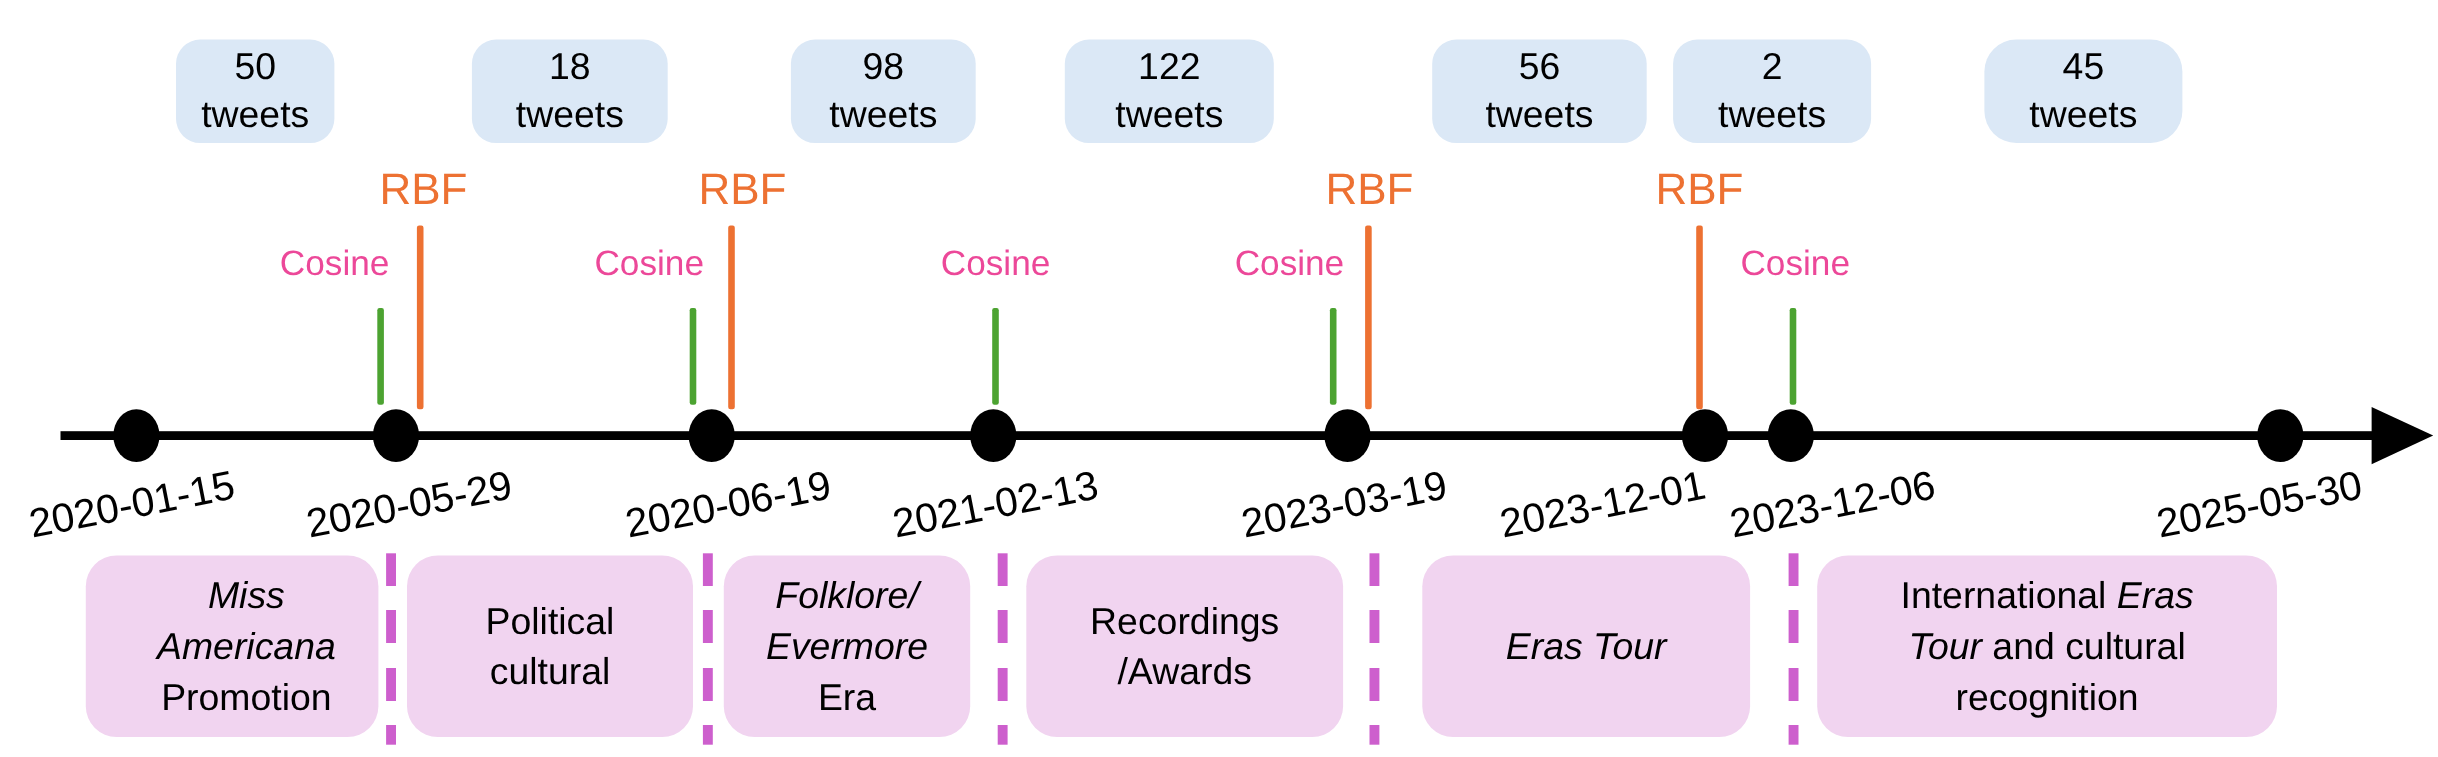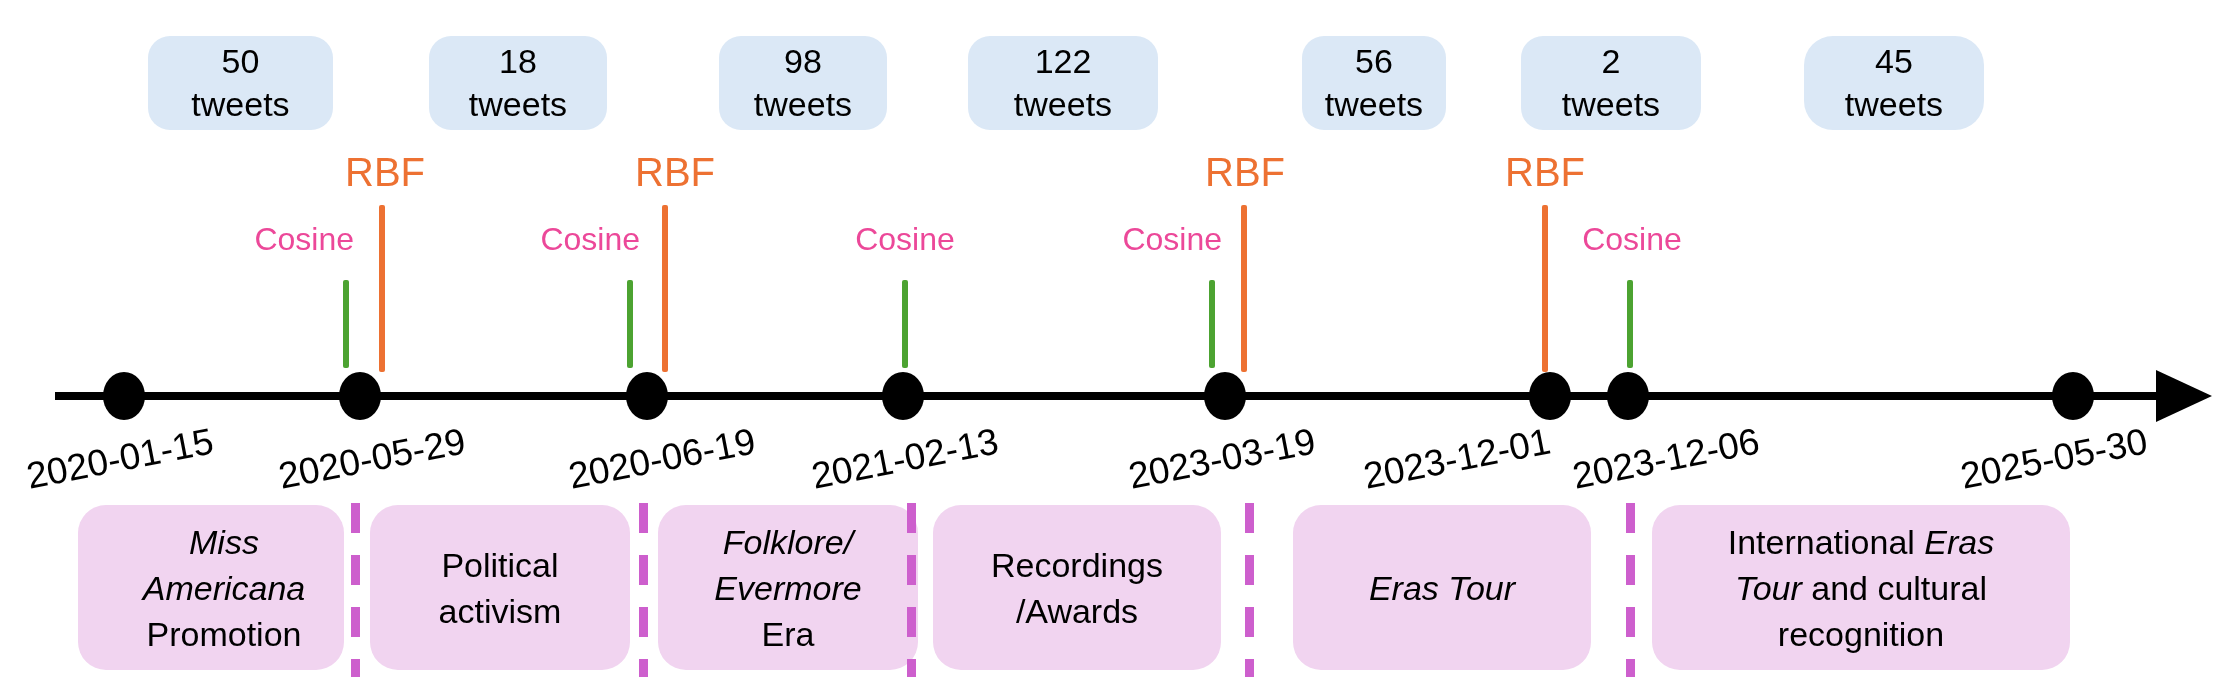--- a/index.html
+++ b/index.html
@@ -57,37 +57,37 @@
   .sep{
     position:absolute;top:503px;height:174px;width:9px;
     background:repeating-linear-gradient(to bottom,#cd5fcd 0px,#cd5fcd 30px,transparent 30px,transparent 52px);
   }
 </style>
 </head>
 <body>
 
 <div id="canvas">
 
-  <div class="tweet-box" style="left:148px;width:185px;border-radius:22px;">
+  <div class="tweet-box" style="left:160px;width:144px;border-radius:22px;">
     <span>50</span>
     <span>tweets</span>
   </div>
   <div class="tweet-box" style="left:429px;width:178px;">
     <span>18</span>
     <span>tweets</span>
   </div>
   <div class="tweet-box" style="left:719px;width:168px;">
     <span>98</span>
     <span>tweets</span>
   </div>
   <div class="tweet-box" style="left:968px;width:190px;">
     <span>122</span>
     <span>tweets</span>
   </div>
-  <div class="tweet-box" style="left:1302px;width:144px;">
+  <div class="tweet-box" style="left:1302px;width:195px;">
     <span>56</span>
     <span>tweets</span>
   </div>
   <div class="tweet-box" style="left:1521px;width:180px;">
     <span>2</span>
     <span>tweets</span>
   </div>
   <div class="tweet-box" style="left:1804px;width:180px;border-radius:29px;">
     <span>45</span>
     <span>tweets</span>
@@ -138,23 +138,23 @@
   <div class="date-label" style="left:1551px;">2023-12-06</div>
   <div class="date-label" style="left:1939px;">2025-05-30</div>
 
   <div class="era-box" style="left:78px;width:266px;padding-left:32px;">
     <span class="it">Miss</span>
     <span class="it">Americana</span>
     <span>Promotion</span>
   </div>
   <div class="era-box" style="left:370px;width:260px;">
     <span>Political</span>
-    <span>activism</span>
+    <span>cultural</span>
   </div>
-  <div class="era-box" style="left:658px;width:260px;">
+  <div class="era-box" style="left:658px;width:224px;">
     <span class="it">Folklore/</span>
     <span class="it">Evermore</span>
     <span>Era</span>
   </div>
   <div class="era-box" style="left:933px;width:288px;">
     <span>Recordings</span>
     <span>/Awards</span>
   </div>
   <div class="era-box" style="left:1293px;width:298px;">
     <span class="it">Eras Tour</span>

